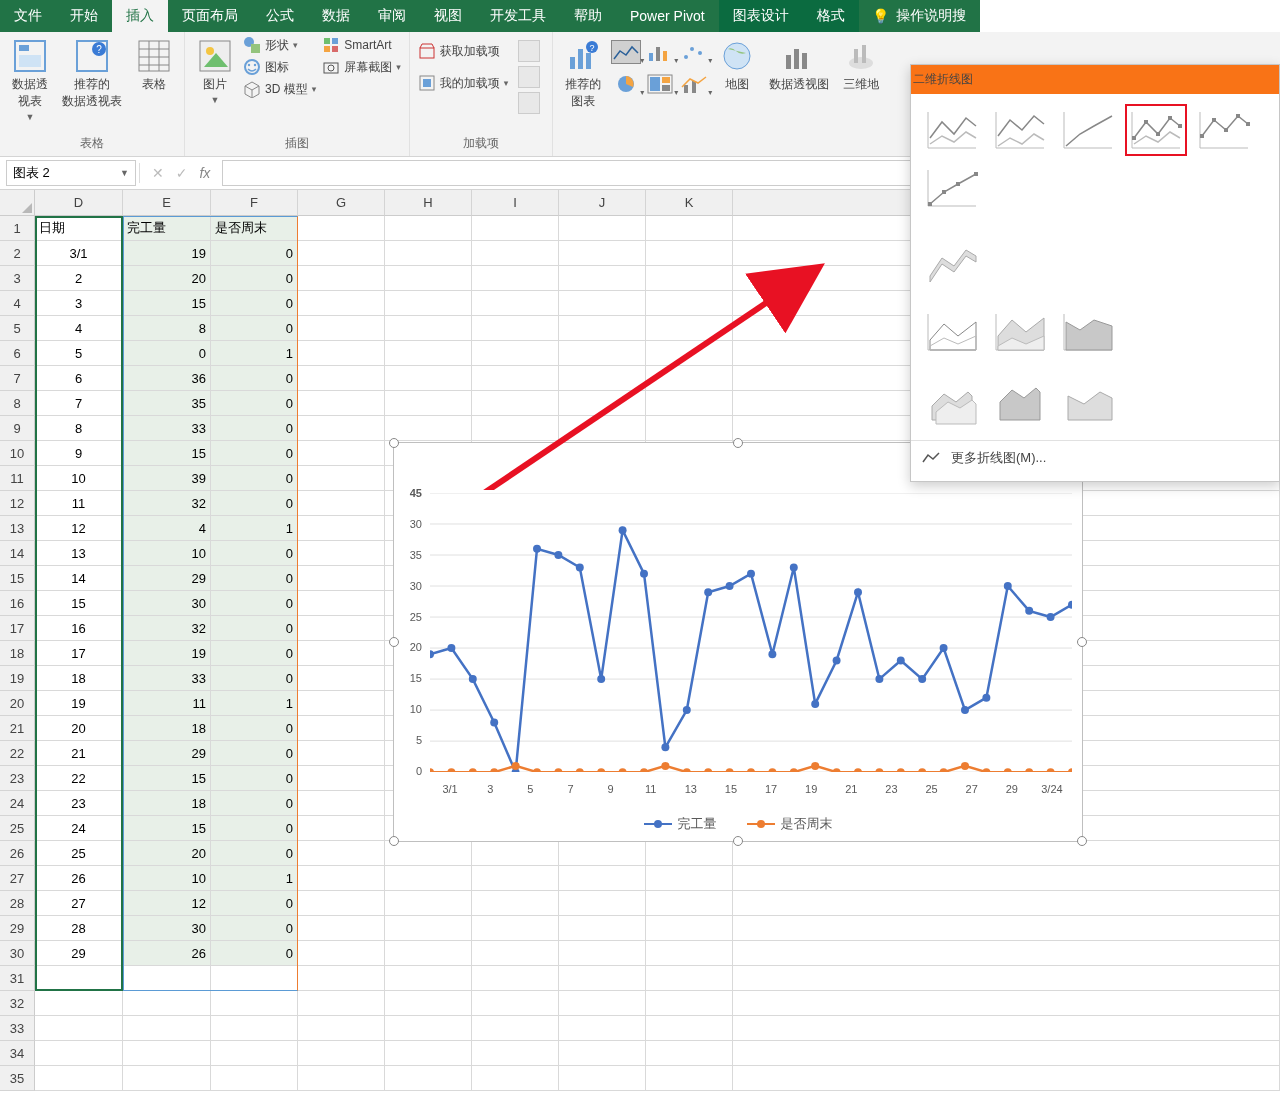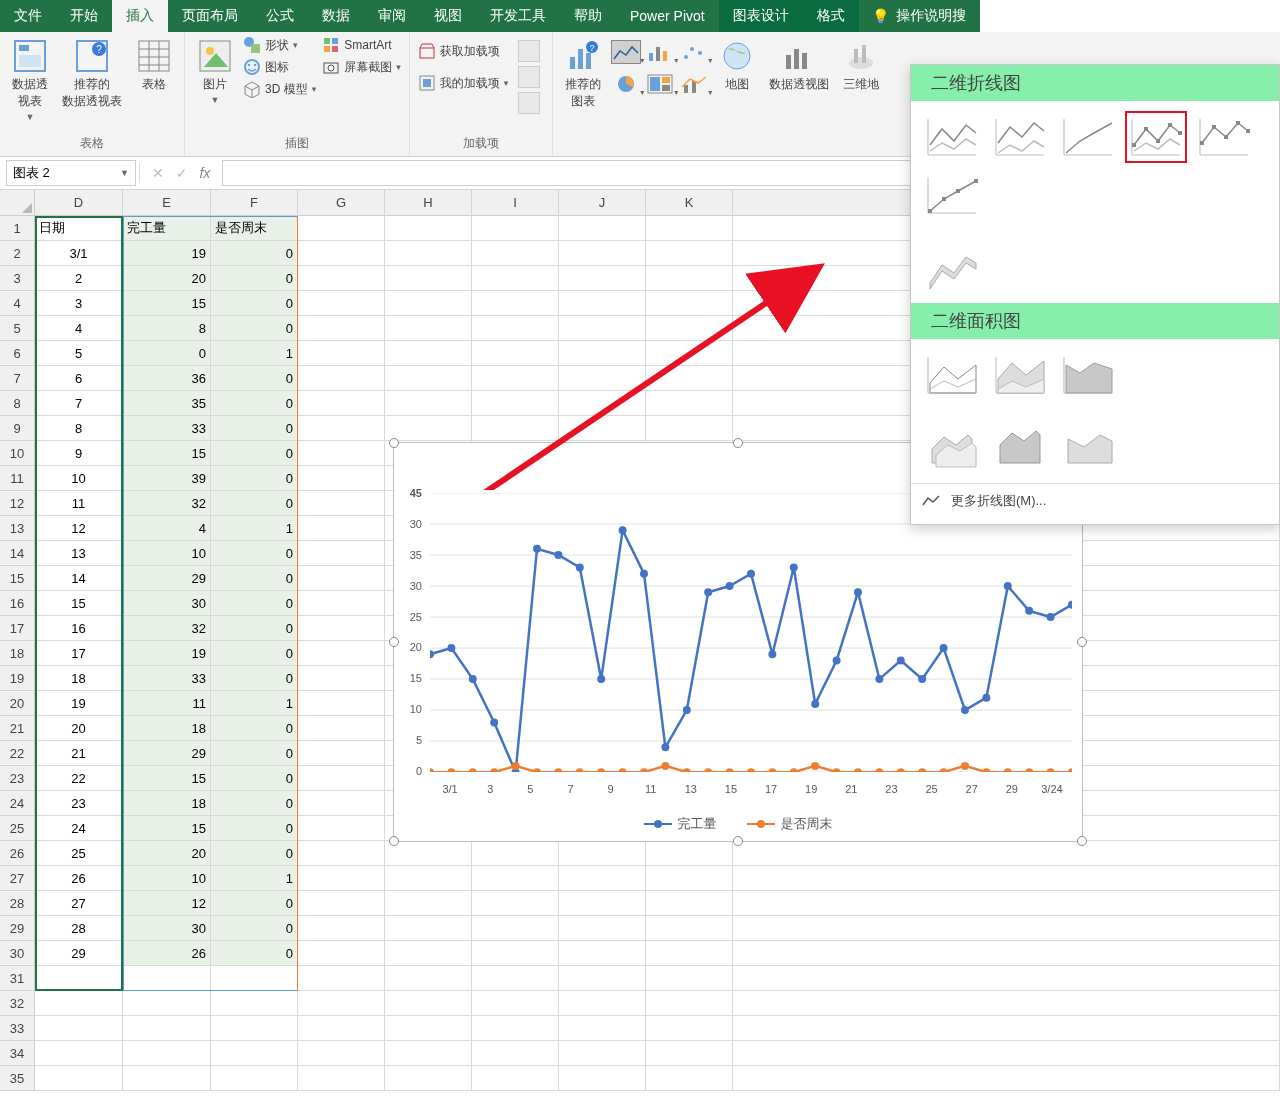--- a/index.html
+++ b/index.html
@@ -73,21 +73,21 @@
   .lmark { width:28px; height:2px; position:relative; }
   .lmark::before { content:""; width:8px; height:8px; border-radius:50%; position:absolute; left:10px; top:-3px; }
   .lmark.blue { background:#4472c4; } .lmark.blue::before { background:#4472c4; }
   .lmark.orange { background:#ed7d31; } .lmark.orange::before { background:#ed7d31; }
   
   
   .red-arrow { position:absolute; left:300px; top:70px; width:500px; height:230px; z-index:30; pointer-events:none; }
   
   
   .chart-dropdown { position:absolute; right:0; top:32px; width:370px; background:#fff; border:1px solid #c6c6c6; box-shadow:0 4px 12px rgba(0,0,0,.2); z-index:50; padding-bottom:6px; }
-  .dd-section-title { background:#86efac; padding:6px 20px; font-size:18px; color:#444; }
+  .dd-section-title { background:#f97316; padding:6px 2px; font-size:12px; color:#444; }
   .dd-grid { display:flex; flex-wrap:wrap; gap:6px; padding:10px; }
   .dd-item { width:62px; height:52px; border:1px solid transparent; display:flex; align-items:center; justify-content:center; cursor:pointer; }
   .dd-item.highlight { border:2px solid #e81123; }
   .dd-more { display:flex; align-items:center; gap:10px; padding:8px 10px; border-top:1px solid #e1e1e1; cursor:pointer; font-size:13px; color:#444; }
   
   svg { display:block; }
 </style>
 </head>
 <body>
 
@@ -416,21 +416,20 @@
           </svg>
         </div>
     </div>
     <div class="dd-grid">
       <div class="dd-item">
           <svg width="56" height="44">
             <polygon points="6,38 18,20 30,28 42,12 52,18 52,24 42,18 30,34 18,26 6,44" fill="#ddd" stroke="#aaa"></polygon>
           </svg>
         </div>
     </div>
-    <div class="dd-section-title">二维面积图</div>
     <div class="dd-grid">
       <div class="dd-item">
           <svg width="56" height="44">
             <line x1="4" y1="4" x2="4" y2="40" stroke="#bbb"></line>
             <line x1="4" y1="40" x2="52" y2="40" stroke="#bbb"></line>
             <polygon points="6,40 6,30 20,14 34,26 52,12 52,40" fill="none" stroke="#888"></polygon>
             <polygon points="6,40 6,36 20,28 34,34 52,26 52,40" fill="none" stroke="#bbb"></polygon>
           </svg>
         </div>
       <div class="dd-item">

